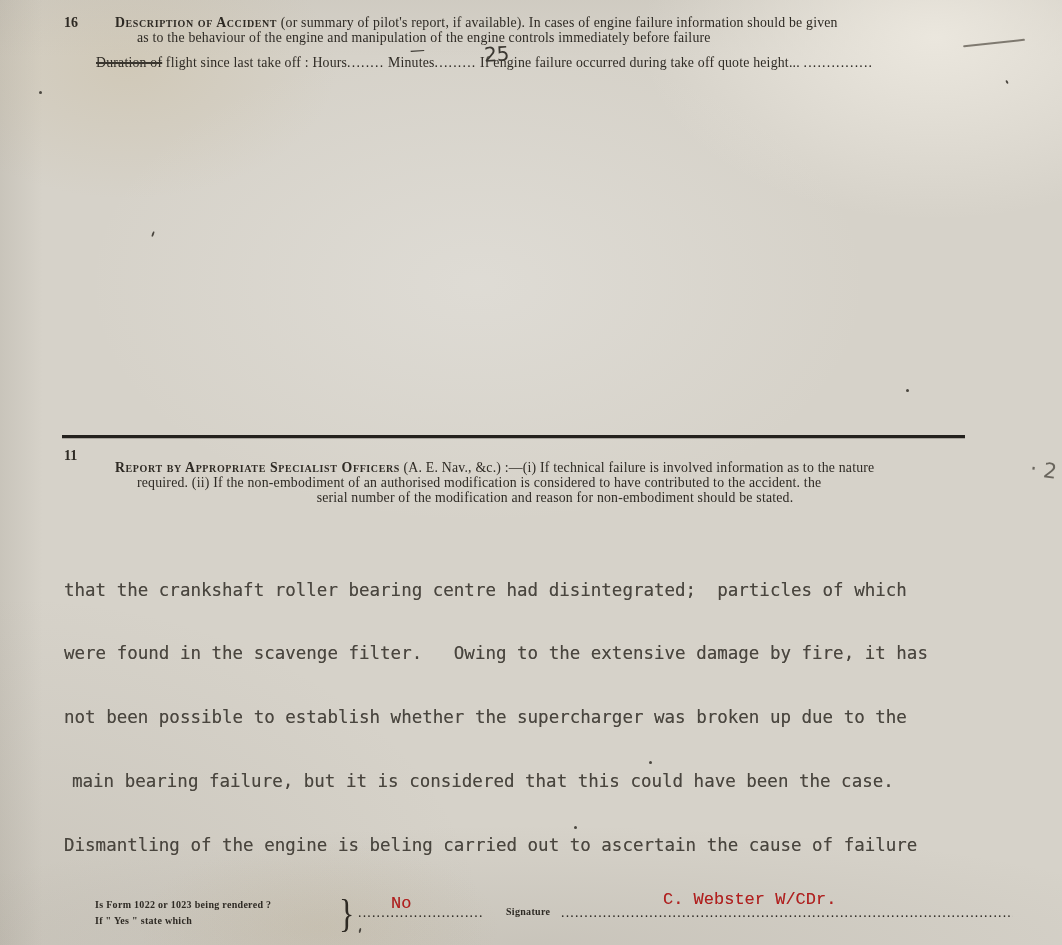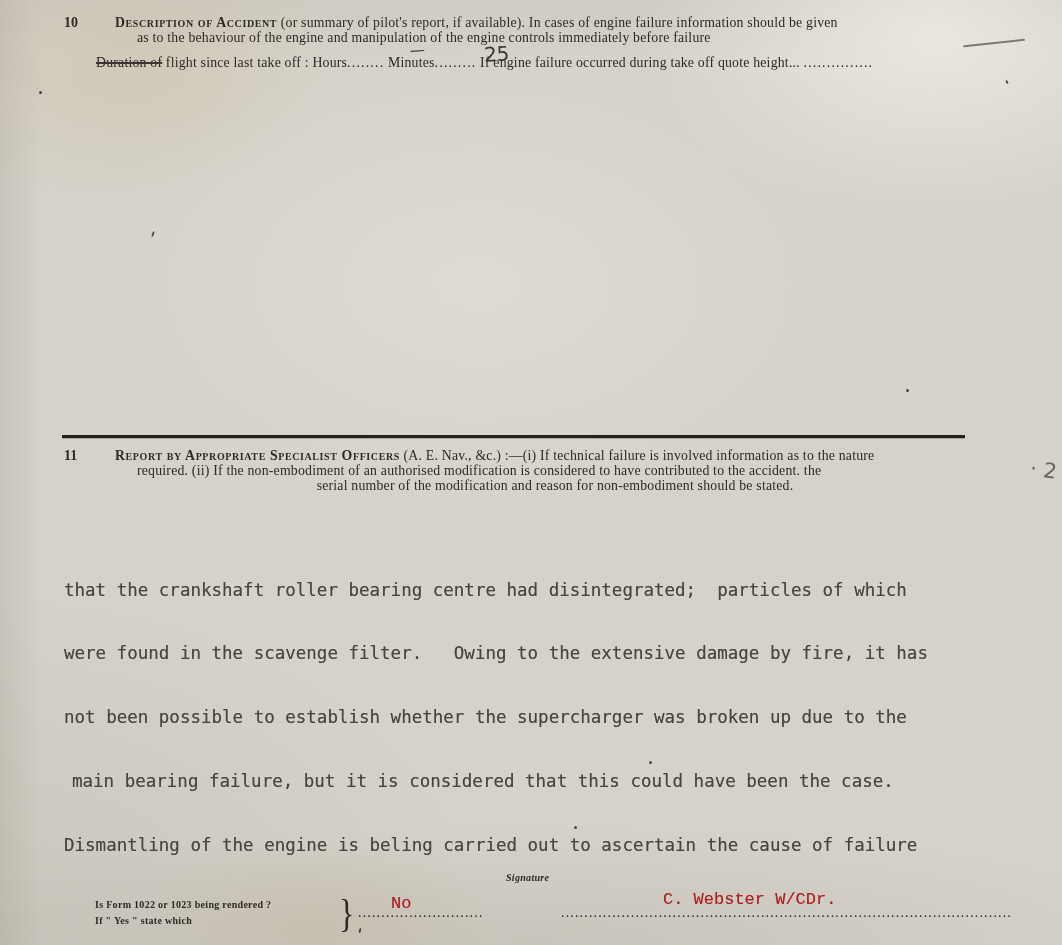--- a/index.html
+++ b/index.html
@@ -36,39 +36,39 @@
   .footer-print{font-family:"Liberation Serif", serif;font-weight:bold;font-size:10px;
                 line-height:15.5px;color:#2e2a24;letter-spacing:0.3px;}
   .brace{font-family:"Liberation Serif", serif;font-size:40px;font-weight:normal;
          color:#2e2a24;transform:scaleX(0.8);}
   .speck{background:#4a463f;border-radius:50%;}
   .pencil-line{background:rgba(70,64,56,0.65);height:1.5px;border-radius:1px;}
 </style>
 </head>
 <body>
 
-<div class="abs sec-num" style="left:64px;top:15px;">10</div>
+<div class="abs sec-num" style="left:64px;top:15px;">16</div>
 
 <div class="abs printed" style="left:115px;top:15px;width:862px;">
   <div><span class="sc">Description of Accident</span><span> (or summary of pilot's report, if available).   In cases of engine failure information should be given</span></div>
   <div class="indent">as to the behaviour of the engine and manipulation of the engine controls immediately before failure</div>
 </div>
 
 <div class="abs printed" style="left:96px;top:55px;width:910px;">
   <span class="strike">Duration of</span><span> flight since last take off :   Hours</span><span class="dots">........</span><span>  Minutes</span><span class="dots">.........</span><span>   If engine failure occurred during take off quote height... </span><span class="dots">...............</span>
 </div>
 
 <div class="abs hand" style="left:410px;top:41px;font-size:15px;transform:rotate(-4deg);">—</div>
 <div class="abs hand" style="left:484px;top:42px;font-size:20px;transform:rotate(-3deg);">25</div>
 
 <div class="abs rule" style="left:62px;top:435px;width:903px;"></div>
 
 <div class="abs sec-num" style="left:64px;top:448px;">11</div>
 
-<div class="abs printed" style="left:115px;top:448px;width:858px;text-align:justify;">
+<div class="abs printed" style="left:115px;top:460px;width:858px;text-align:justify;">
   <div><span class="sc">Report by Appropriate Specialist Officers</span><span> (A. E. Nav., &amp;c.) :—(i)  If technical failure is involved information as to the nature</span></div>
   <div class="indent">required.   (ii)  If the non-embodiment of an authorised modification is considered to have contributed to the accident. the</div>
   <div class="indent" style="text-align:center;">serial number of the modification and reason for non-embodiment should be stated.</div>
 </div>
 
 <div class="abs hand" style="left:1030px;top:458px;font-size:21px;color:#6a665e;transform:rotate(8deg);">· 2</div>
 
 <div class="abs typed" style="left:64px;top:537px;">
   <div>that the crankshaft roller bearing centre had disintegrated;  particles of which</div>
   <div>were found in the scavenge filter.   Owing to the extensive damage by fire, it has</div>
@@ -83,21 +83,21 @@
   <div>Is Form 1022 or 1023 being rendered ?</div>
   <div>If " Yes " state which</div>
 </div>
 
 <div class="abs brace" style="left:337px;top:890px;">}</div>
 
 <div class="abs typedsm" style="left:391px;top:894px;">No</div>
 
 <div class="abs printed dots" style="left:358px;top:905px;">...........................</div>
 
-<div class="abs footer-print" style="left:506px;top:870px;font-style:italic;">Signature</div>
+<div class="abs footer-print" style="left:506px;top:904px;">Signature</div>
 
 <div class="abs printed dots" style="left:561px;top:905px;width:452px;overflow:hidden;white-space:nowrap;">..........................................................................................................</div>
 
 <div class="abs typedsm" style="left:663px;top:890px;">C. Webster W/CDr.</div>
 
 <div class="abs pencil-line" style="left:963px;top:42px;width:62px;transform:rotate(-6deg);"></div>
 <div class="abs speck" style="left:39px;top:91px;width:3px;height:3px;"></div>
 <div class="abs speck" style="left:152px;top:231px;width:2px;height:6px;transform:rotate(20deg);"></div>
 <div class="abs speck" style="left:906px;top:389px;width:3px;height:3px;"></div>
 <div class="abs speck" style="left:649px;top:761px;width:3px;height:3px;"></div>

